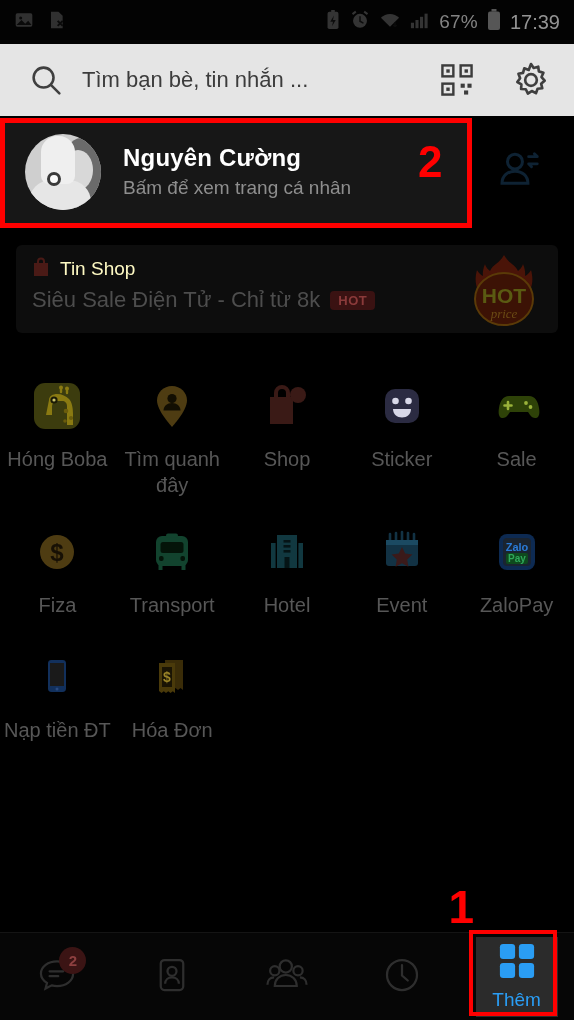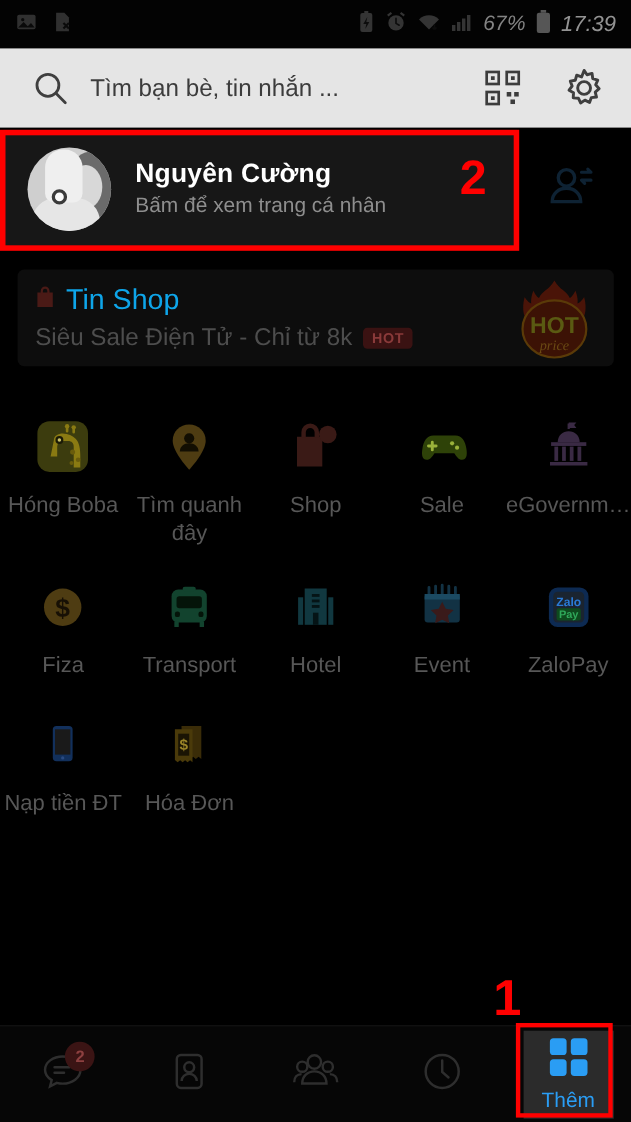--- a/index.html
+++ b/index.html
@@ -15,21 +15,20 @@
     background: #000;
   }
 
   
   .statusbar {
     position: absolute; top: 0; left: 0;
     width: 574px; height: 44px;
     display: flex; align-items: center;
     padding: 0 14px;
     background: #030303;
-    font-style: italic;
   }
   .sb-left { display: flex; align-items: center; gap: 12px; }
   .sb-right { margin-left: auto; display: flex; align-items: center; gap: 9px; }
   .sb-icon { display: block; opacity: .55; }
   .sb-text {
     color: #9a9a9a; font-size: 19px; letter-spacing: .2px;
     opacity: .85;
   }
   .sb-clock { color: #a3a3a3; font-size: 20px; opacity: .9; }
 
@@ -123,21 +122,21 @@
 
   
   .promo {
     position: absolute; left: 16px; top: 245px;
     width: 542px; height: 88px;
     background: #0d0d0d; border-radius: 6px;
     padding: 12px 16px;
     overflow: hidden;
   }
   .promo-top { display: flex; align-items: center; gap: 10px; }
-  .promo-kicker { color: #0ea5e9; font-size: 26px; }
+  .promo-kicker { color: #fef9c3; font-size: 19px; }
   .promo-title { color: #4d4d4d; font-size: 22px; margin-top: 6px; display: flex; align-items: center; gap: 10px;}
   .hot-badge {
     background: #3a1212; color: #8a3a3a;
     font-size: 13px; font-weight: bold;
     padding: 2px 8px; border-radius: 4px; letter-spacing: .5px;
   }
   .promo-art {
     position: absolute; right: 16px; top: 6px;
     width: 76px; height: 78px;
   }
@@ -383,49 +382,44 @@
       <span class="grid-icon">
         <svg width="52" height="52" viewBox="0 0 52 52">
           <path d="M9 17h23v27H9z" fill="#3a1a16"></path>
           <path d="M15 18v-5a6 6 0 0 1 12 0v5" stroke="#3a1a16" stroke-width="4" fill="none"></path>
           <circle cx="37" cy="15" r="8" fill="#3a1a16"></circle>
         </svg>
       </span>
       <span class="grid-label">Shop</span>
     </div>
 
+    <div class="grid-item">
+      <span class="grid-icon">
+        <svg width="52" height="52" viewBox="0 0 52 52">
+          <rect x="9" y="9" width="34" height="34" rx="10" fill="#2b2b42"></rect>
+          <circle cx="19.5" cy="21" r="3.3" fill="#d8d8e8"></circle>
+          <circle cx="32.5" cy="21" r="3.3" fill="#d8d8e8"></circle>
+          <path d="M17 29h18c0 5-4 8.5-9 8.5S17 34 17 29z" fill="#d8d8e8"></path>
+        </svg>
+      </span>
+      <span class="grid-label">Sticker</span>
+    </div>
 
     <div class="grid-item">
       <span class="grid-icon">
         <svg width="52" height="52" viewBox="0 0 52 52">
           <path d="M14 16h24c6 0 9 5 10 12 1 6 0 10-4 10-3 0-5-3-7-6H19c-2 3-4 6-7 6-4 0-5-4-4-10 1-7 4-12 10-12z" fill="#2e4208"></path>
           <path d="M17 22v7M13.5 25.5h7" stroke="#9ab23a" stroke-width="2.6" stroke-linecap="round"></path>
           <circle cx="35" cy="23" r="1.9" fill="#9ab23a"></circle>
           <circle cx="39.5" cy="27" r="1.9" fill="#9ab23a"></circle>
         </svg>
       </span>
       <span class="grid-label">Sale</span>
     </div>
 
-    <div class="grid-item">
-      <span class="grid-icon">
-        <svg width="52" height="52" viewBox="0 0 52 52">
-          <path d="M26 5v5" stroke="#3a2a44" stroke-width="2"></path>
-          <path d="M26 4h7l-2 2.4L33 9h-7z" fill="#3a2a44"></path>
-          <path d="M16 22c0-6 4.5-10 10-10s10 4 10 10z" fill="#3a2a44"></path>
-          <rect x="10" y="22" width="32" height="3.4" fill="#3a2a44"></rect>
-          <rect x="13" y="26" width="3.4" height="13" fill="#3a2a44"></rect>
-          <rect x="20" y="26" width="3.4" height="13" fill="#3a2a44"></rect>
-          <rect x="27" y="26" width="3.4" height="13" fill="#3a2a44"></rect>
-          <rect x="34" y="26" width="3.4" height="13" fill="#3a2a44"></rect>
-          <rect x="9" y="40" width="34" height="3.2" fill="#3a2a44"></rect>
-        </svg>
-      </span>
-      <span class="grid-label">eGovernm…</span>
-    </div>
 
     <div class="grid-item">
       <span class="grid-icon">
         <svg width="52" height="52" viewBox="0 0 52 52">
           <circle cx="26" cy="26" r="17" fill="#4e3c12"></circle>
           <text x="26" y="34.5" font-family="Liberation Sans, sans-serif" font-size="24" font-weight="bold" fill="#171005" text-anchor="middle">$</text>
         </svg>
       </span>
       <span class="grid-label">Fiza</span>
     </div>

